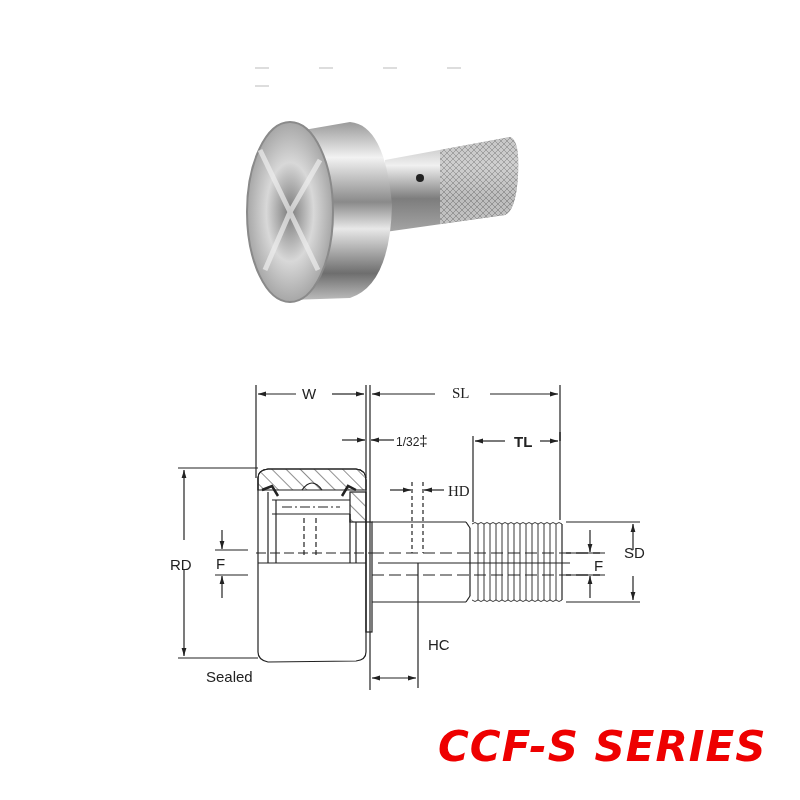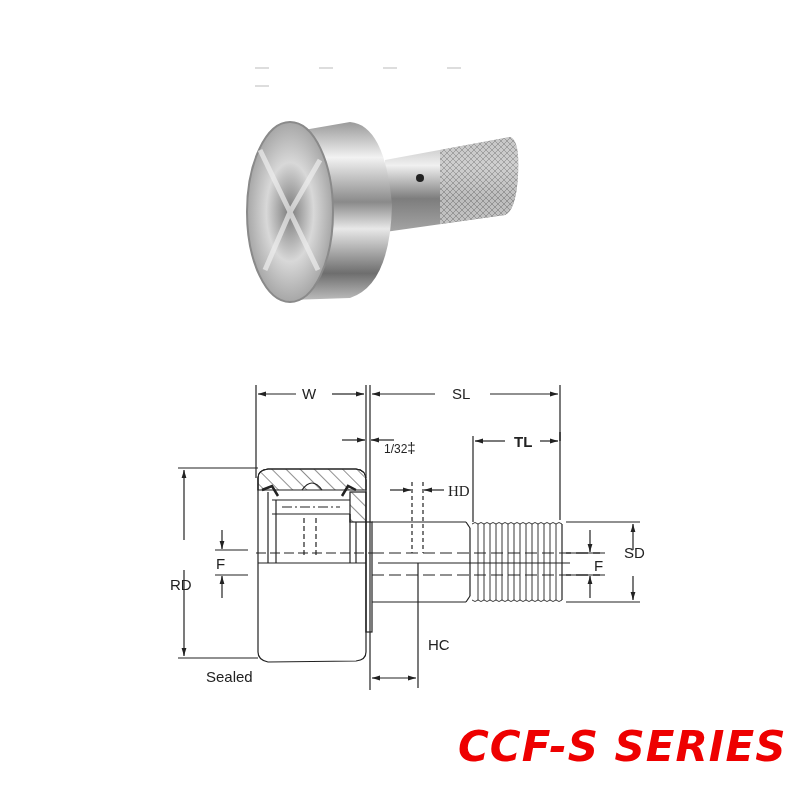--- a/index.html
+++ b/index.html
@@ -1,19 +1,19 @@
 <!DOCTYPE html>
 <html><head>
 <meta charset="utf-8">
 <style>
   html,body{margin:0;padding:0;background:#fff;}
   body{width:800px;height:800px;position:relative;overflow:hidden;font-family:"Liberation Sans",sans-serif;}
   svg{position:absolute;left:0;top:0;}
   .lbl{position:absolute;font-family:"Liberation Sans",sans-serif;color:#222;font-size:15px;line-height:1;white-space:nowrap;}
-  .title{position:absolute;left:438px;top:722px;font-family:"DejaVu Sans",sans-serif;font-weight:bold;font-style:italic;font-size:42px;color:#ee0000;letter-spacing:1px;white-space:nowrap;margin-left:20px;}
+  .title{position:absolute;left:438px;top:722px;font-family:"DejaVu Sans",sans-serif;font-weight:bold;font-style:italic;font-size:42px;color:#ee0000;letter-spacing:1px;white-space:nowrap;}
   .faint{position:absolute;left:255px;top:55px;width:290px;height:6px;}
   .faint span{display:inline-block;width:14px;height:2px;background:#ddd;margin-right:50px;}
 </style>
 </head>
 <body>
 
 <div class="faint"><span></span><span></span><span></span><span></span><span></span></div>
 
 <svg width="800" height="800">
   <defs>
@@ -163,24 +163,24 @@
   <line x1="633" y1="524" x2="633" y2="550" marker-start="url(#ar)"></line>
   <line x1="633" y1="576" x2="633" y2="600" marker-end="url(#ar)"></line>
 
   <line x1="590" y1="530" x2="590" y2="552" marker-end="url(#ar)"></line>
   <line x1="590" y1="598" x2="590" y2="576" marker-end="url(#ar)"></line>
   <line x1="566" y1="553" x2="605" y2="553"></line>
   <line x1="566" y1="575" x2="605" y2="575"></line>
 </svg>
 
 <div class="lbl" style="left:302px;top:386px;">W</div>
-<div class="lbl" style="left:452px;top:386px;">SL</div>
-<div class="lbl" style="left:384px;top:433px;font-size:12px;margin-top:7px;"><span>1/32</span><span style="font-size:15px;">‡</span></div>
+<div class="lbl" style="left:452px;top:386px;font-family:Liberation Serif, serif;">SL</div>
+<div class="lbl" style="left:396px;top:433px;font-size:12px;"><span>1/32</span><span style="font-size:15px;">‡</span></div>
 <div class="lbl" style="left:514px;top:434px;font-weight:bold;">TL</div>
 <div class="lbl" style="left:448px;top:484px;font-family:Liberation Serif, serif;">HD</div>
-<div class="lbl" style="left:170px;top:577px;">RD</div>
+<div class="lbl" style="left:170px;top:557px;">RD</div>
 <div class="lbl" style="left:216px;top:556px;">F</div>
 <div class="lbl" style="left:594px;top:558px;">F</div>
 <div class="lbl" style="left:624px;top:545px;">SD</div>
 <div class="lbl" style="left:428px;top:637px;">HC</div>
 <div class="lbl" style="left:206px;top:669px;">Sealed</div>
 
 <div class="title">CCF-S  SERIES</div>
 
 </body></html>

